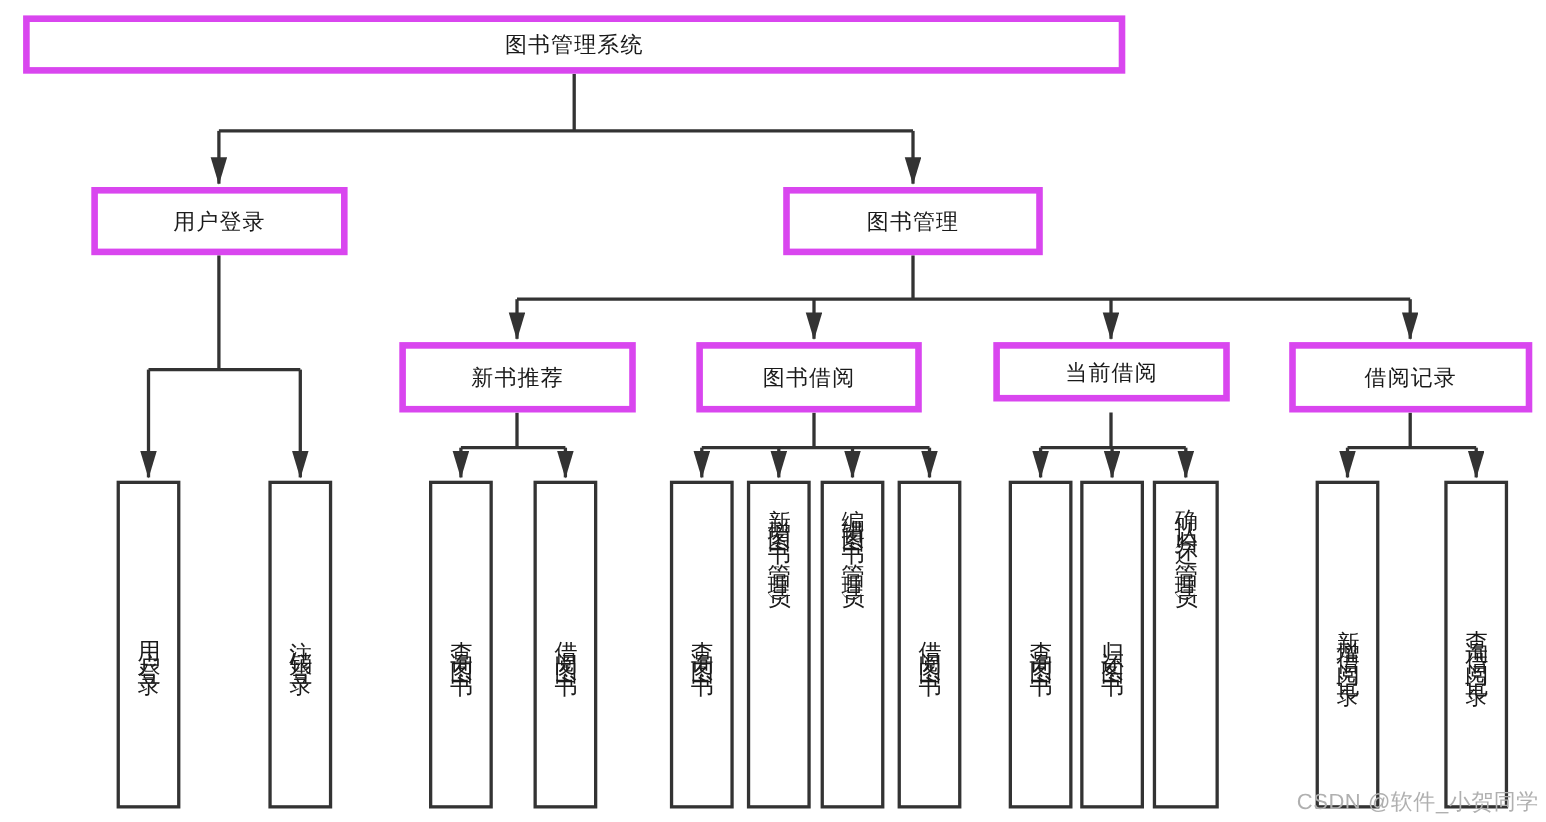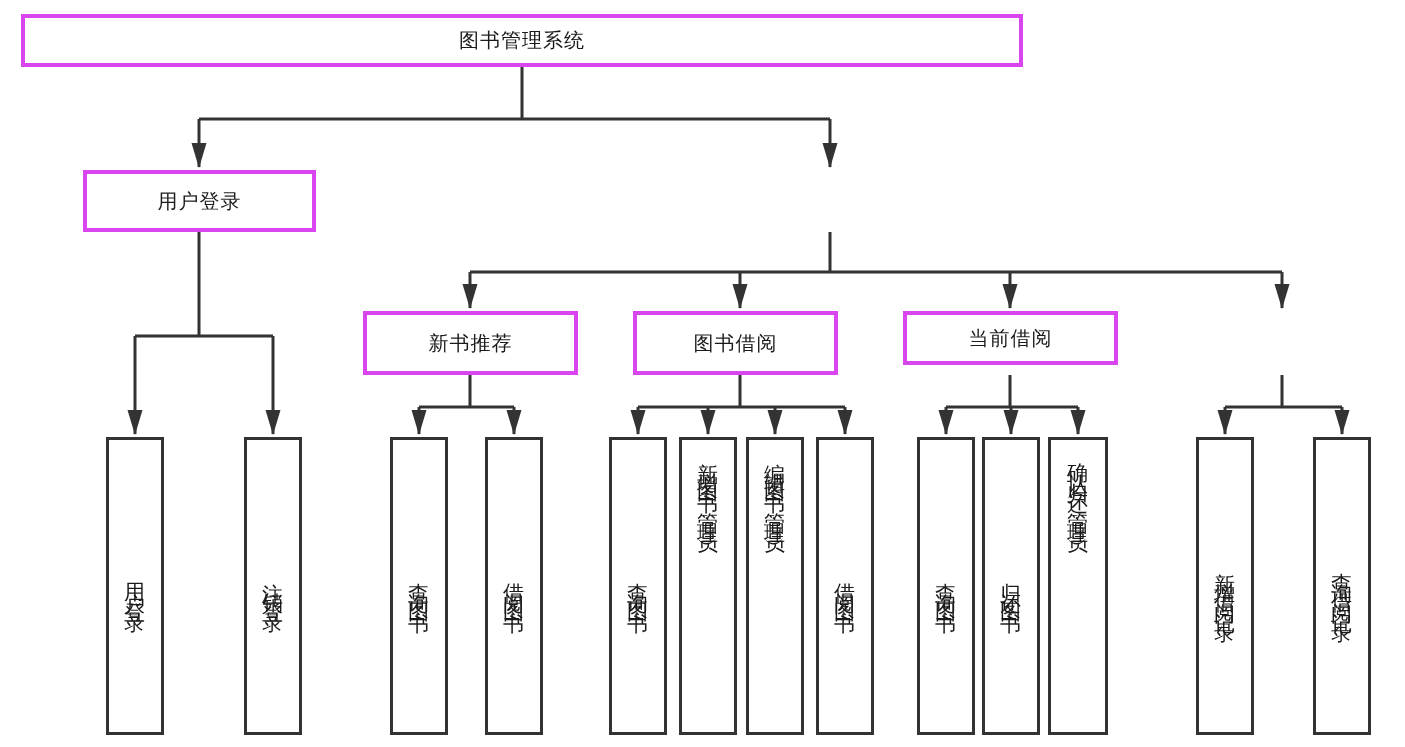--- a/index.html
+++ b/index.html
@@ -7,21 +7,21 @@
     position:relative;
     width:1405px;height:747px;
     background:#ffffff;
     overflow:hidden;
     font-family:"Liberation Sans", sans-serif;
   }
   .wires{position:absolute;left:0;top:0;width:1405px;height:747px;pointer-events:none;}
   .wire{fill:none;stroke:#333333;stroke-width:3;}
   .hbox{
     position:absolute;box-sizing:border-box;
-    border:4px solid #d946ef;background:#ffffff;
+    border:6px solid #d946ef;background:#ffffff;
     display:flex;align-items:center;justify-content:center;
     font-size:20px;color:#1a1a1a;letter-spacing:1px;
     z-index:2;
   }
   .leaf{
     position:absolute;box-sizing:border-box;
     border:3px solid #333333;background:#ffffff;
     display:flex;align-items:center;justify-content:center;
     z-index:2;
   }
@@ -75,24 +75,26 @@
     <path class="wire" marker-end="url(#arrowhead)" d="M946,407 V434"></path>
     <path class="wire" marker-end="url(#arrowhead)" d="M1011,407 V434"></path>
     <path class="wire" marker-end="url(#arrowhead)" d="M1078,407 V434"></path>
     <path class="wire" marker-end="url(#arrowhead)" d="M1225,407 V434"></path>
     <path class="wire" marker-end="url(#arrowhead)" d="M1342,407 V434"></path>
   </svg>
 
   <div class="hbox" style="left:21px;top:14px;width:1002px;height:53px;">图书管理系统</div>
 
   <div class="hbox" style="left:83px;top:170px;width:233px;height:62px;">用户登录</div>
+  <div class="hbox" style="left:712px;top:170px;width:236px;height:62px;">图书管理</div>
 
   <div class="hbox" style="left:363px;top:311px;width:215px;height:64px;">新书推荐</div>
   <div class="hbox" style="left:633px;top:311px;width:205px;height:64px;">图书借阅</div>
   <div class="hbox" style="left:903px;top:311px;width:215px;height:54px;">当前借阅</div>
+  <div class="hbox" style="left:1172px;top:311px;width:221px;height:64px;">借阅记录</div>
 
   <div class="leaf" style="left:106px;top:437px;width:58px;height:298px;">
     <span class="vtext">用户登录</span>
   </div>
   <div class="leaf" style="left:244px;top:437px;width:58px;height:298px;">
     <span class="vtext">注销登录</span>
   </div>
 
   <div class="leaf" style="left:390px;top:437px;width:58px;height:298px;">
     <span class="vtext">查询图书</span>
@@ -124,13 +126,14 @@
     <span class="vtext">确认归还（管理员）</span>
   </div>
 
   <div class="leaf" style="left:1196px;top:437px;width:58px;height:298px;">
     <span class="vtext">新增借阅记录</span>
   </div>
   <div class="leaf" style="left:1313px;top:437px;width:58px;height:298px;">
     <span class="vtext">查询借阅记录</span>
   </div>
 
+  <div class="watermark">CSDN @软件_小贺同学</div>
 </div>
 
 </body></html>

